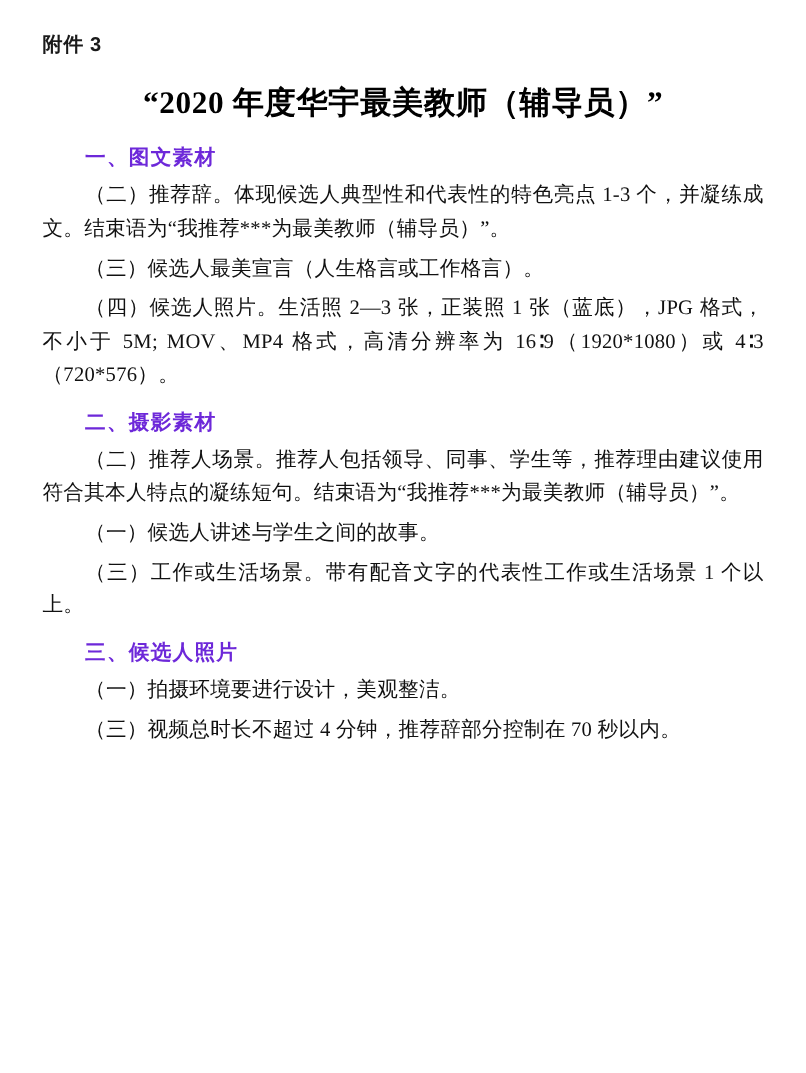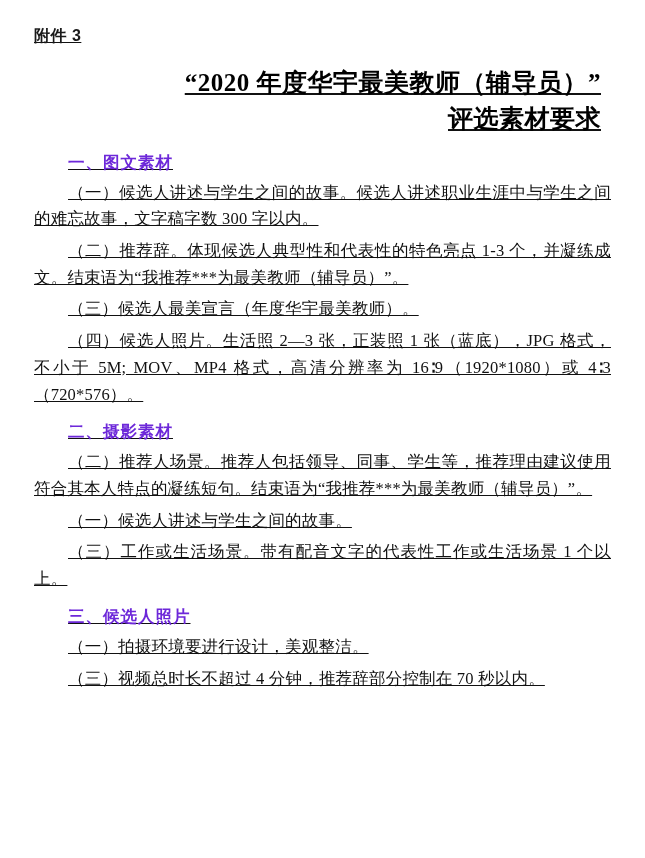--- a/index.html
+++ b/index.html
@@ -13,32 +13,31 @@
     font-family: "Liberation Serif", "DejaVu Serif", serif;
     color: #111111;
     overflow: hidden;
   }
   .page {
     position: relative;
     width: 645px;
     height: 620px;
     box-sizing: border-box;
     padding: 26px 34px 10px 34px;
-    text-decoration: underline;
   }
   .attach-label {
     font-family: "Liberation Sans", sans-serif;
     font-size: 16px;
     font-weight: 700;
     letter-spacing: 0.5px;
     color: #1a1a1a;
     margin-bottom: 18px;
   }
   .doc-title {
-    text-align: right;
+    text-align: center;
     font-family: "Liberation Serif", serif;
     font-weight: 700;
     font-size: 25px;
     line-height: 1.45;
     letter-spacing: 0.5px;
     color: #000000;
     margin: 0 10px 14px 10px;
   }
   .doc-title .line2 {
     display: block;
@@ -68,27 +67,25 @@
 </style>
 </head>
 <body>
 
 <div class="page">
 
   <div class="attach-label">附件 3</div>
 
   <h1 class="doc-title">
     <span class="line1">“2020 年度华宇最美教师（辅导员）”</span>
-    <span class="line2">评选素材要求</span>
   </h1>
 
   <div class="section-head">一、图文素材</div>
-  <p class="body-par">（一）候选人讲述与学生之间的故事。候选人讲述职业生涯中与学生之间的难忘故事，文字稿字数 300 字以内。</p>
   <p class="body-par">（二）推荐辞。体现候选人典型性和代表性的特色亮点 1-3 个，并凝练成文。结束语为“我推荐***为最美教师（辅导员）”。</p>
-  <p class="body-par">（三）候选人最美宣言（年度华宇最美教师）。</p>
+  <p class="body-par">（三）候选人最美宣言（人生格言或工作格言）。</p>
   <p class="body-par wide">（四）候选人照片。生活照 2—3 张，正装照 1 张（蓝底），JPG 格式，不小于 5M; MOV、MP4 格式，高清分辨率为 16∶9（1920*1080）或 4∶3（720*576）。</p>
 
   <div class="section-head">二、摄影素材</div>
   <p class="body-par">（二）推荐人场景。推荐人包括领导、同事、学生等，推荐理由建议使用符合其本人特点的凝练短句。结束语为“我推荐***为最美教师（辅导员）”。</p>
   <p class="body-par">（一）候选人讲述与学生之间的故事。</p>
   <p class="body-par">（三）工作或生活场景。带有配音文字的代表性工作或生活场景 1 个以上。</p>
 
   <div class="section-head">三、候选人照片</div>
   <p class="body-par">（一）拍摄环境要进行设计，美观整洁。</p>
   <p class="body-par">（三）视频总时长不超过 4 分钟，推荐辞部分控制在 70 秒以内。</p>

